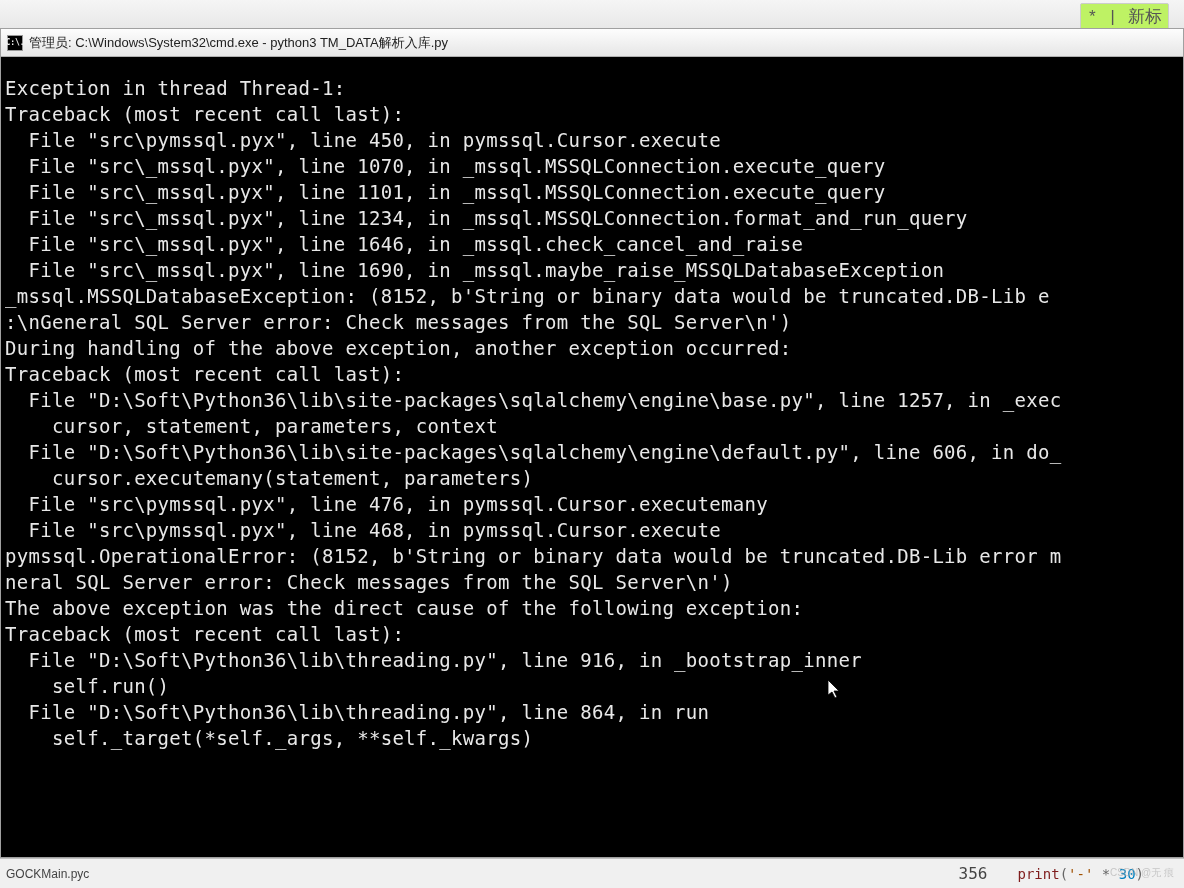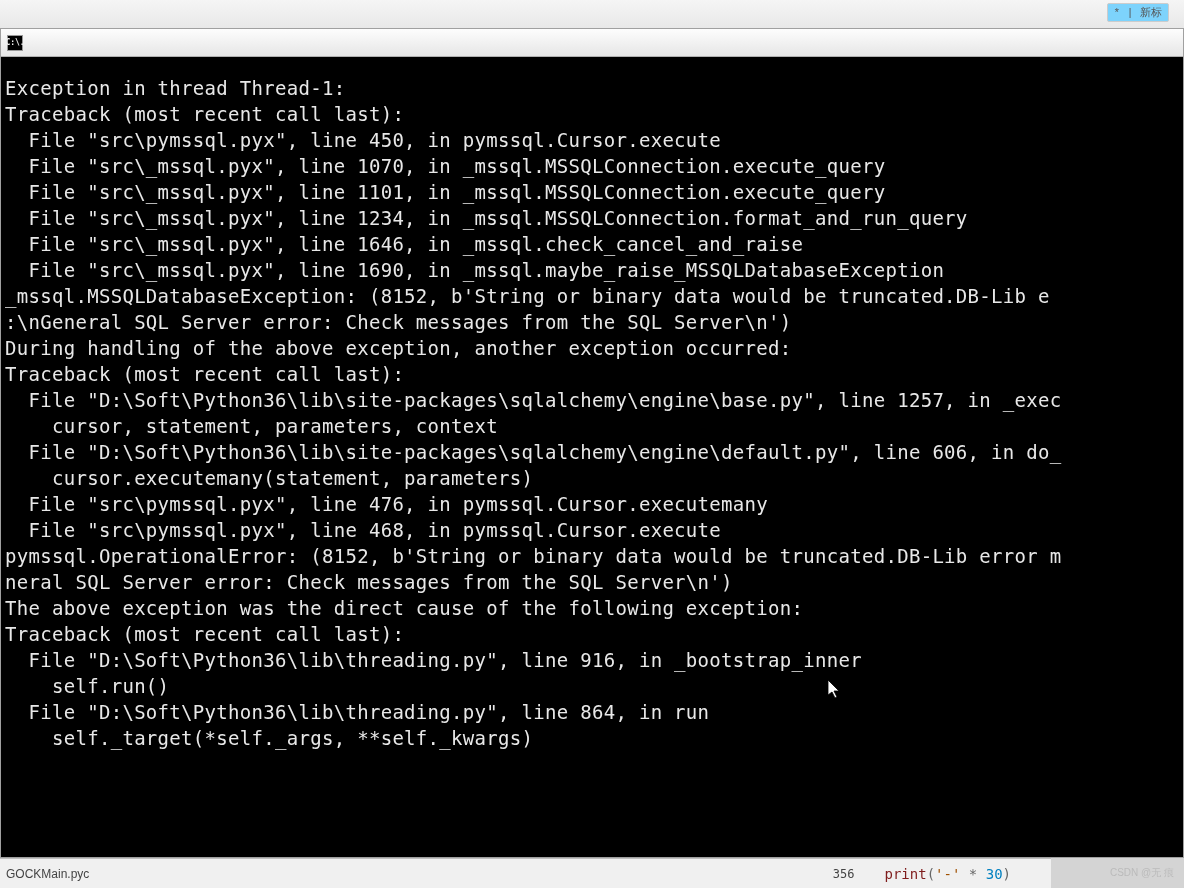--- a/index.html
+++ b/index.html
@@ -16,23 +16,23 @@
       background: linear-gradient(to bottom, #f5f5f5, #e8e8e8);
       display: flex;
       align-items: center;
       padding: 0 6px;
       font-size: 12px;
       color: #333;
     }
     .backdrop-tab {
       position: absolute;
       top: 3px; right: 15px;
-      font-size: 11px;
+      font-size: 17px;
       color: #555;
-      background: #7dd3fc;
+      background: #bef264;
       border: 1px solid #ccc;
       padding: 1px 6px;
       border-radius: 2px;
     }
     .cmd-window {
       position: absolute;
       top: 28px; left: 0;
       width: 1184px;
       height: 830px;
       background: #000;
@@ -76,41 +76,41 @@
       letter-spacing: 0.3px;
       white-space: pre;
       overflow: hidden;
       font-family: "Consolas","NSimSun","SimSun",monospace;
       font-weight: 500;
     }
     .terminal-line { white-space: pre; }
     .bottom-strip {
       position: absolute;
       bottom: 0; left: 0;
-      width: 1051px;
+      width: 1184px;
       height: 30px;
       background: #f0f0f0;
       border-top: 1px solid #c0c0c0;
       display: flex;
       align-items: center;
       font-size: 12px;
       font-family: "Segoe UI","Microsoft YaHei",sans-serif;
       color: #333;
     }
     .strip-left {
       width: 120px;
       padding-left: 6px;
       white-space: nowrap;
       overflow: hidden;
       color: #444;
     }
     .strip-gap { flex: 1; }
     .strip-num {
       font-family: monospace;
-      font-size: 12px;
+      font-size: 16px;
       color: #444;
       padding: 0 20px;
     }
     .strip-code {
       font-family: monospace;
       font-size: 14px;
       color: #2a6f2a;
       padding: 0 40px 0 10px;
     }
     .strip-code .kw { color: #7f1d1d; }
@@ -136,20 +136,21 @@
   </style>
 </head>
 <body>
 
 <div class="backdrop-top"></div>
 <div class="backdrop-tab">* | 新标</div>
 
 <div class="cmd-window">
   <div class="title-bar">
     <span class="win-icon">C:\.</span>
+    <span class="title-text">管理员: C:\Windows\System32\cmd.exe - python3  TM_DATA解析入库.py</span>
   </div>
   <div class="terminal" id="terminal"><div class="terminal-line">Exception in thread Thread-1:</div><div class="terminal-line">Traceback (most recent call last):</div><div class="terminal-line">  File "src\pymssql.pyx", line 450, in pymssql.Cursor.execute</div><div class="terminal-line">  File "src\_mssql.pyx", line 1070, in _mssql.MSSQLConnection.execute_query</div><div class="terminal-line">  File "src\_mssql.pyx", line 1101, in _mssql.MSSQLConnection.execute_query</div><div class="terminal-line">  File "src\_mssql.pyx", line 1234, in _mssql.MSSQLConnection.format_and_run_query</div><div class="terminal-line">  File "src\_mssql.pyx", line 1646, in _mssql.check_cancel_and_raise</div><div class="terminal-line">  File "src\_mssql.pyx", line 1690, in _mssql.maybe_raise_MSSQLDatabaseException</div><div class="terminal-line">_mssql.MSSQLDatabaseException: (8152, b'String or binary data would be truncated.DB-Lib e</div><div class="terminal-line">:\nGeneral SQL Server error: Check messages from the SQL Server\n')</div><div class="terminal-line"></div><div class="terminal-line">During handling of the above exception, another exception occurred:</div><div class="terminal-line"></div><div class="terminal-line">Traceback (most recent call last):</div><div class="terminal-line">  File "D:\Soft\Python36\lib\site-packages\sqlalchemy\engine\base.py", line 1257, in _exec</div><div class="terminal-line">    cursor, statement, parameters, context</div><div class="terminal-line">  File "D:\Soft\Python36\lib\site-packages\sqlalchemy\engine\default.py", line 606, in do_</div><div class="terminal-line">    cursor.executemany(statement, parameters)</div><div class="terminal-line">  File "src\pymssql.pyx", line 476, in pymssql.Cursor.executemany</div><div class="terminal-line">  File "src\pymssql.pyx", line 468, in pymssql.Cursor.execute</div><div class="terminal-line">pymssql.OperationalError: (8152, b'String or binary data would be truncated.DB-Lib error m</div><div class="terminal-line">neral SQL Server error: Check messages from the SQL Server\n')</div><div class="terminal-line"></div><div class="terminal-line">The above exception was the direct cause of the following exception:</div><div class="terminal-line"></div><div class="terminal-line">Traceback (most recent call last):</div><div class="terminal-line">  File "D:\Soft\Python36\lib\threading.py", line 916, in _bootstrap_inner</div><div class="terminal-line">    self.run()</div><div class="terminal-line">  File "D:\Soft\Python36\lib\threading.py", line 864, in run</div><div class="terminal-line">    self._target(*self._args, **self._kwargs)</div></div>
 </div>
 
 <div class="cursor-arrow">
   <svg viewBox="0 0 14 20" width="14" height="20">
     <path d="M0 0 L0 15 L4 12 L7 18 L9 17 L6 11 L11 11 Z" fill="#fff" stroke="#000" stroke-width="0.8"></path>
   </svg>
 </div>
 

